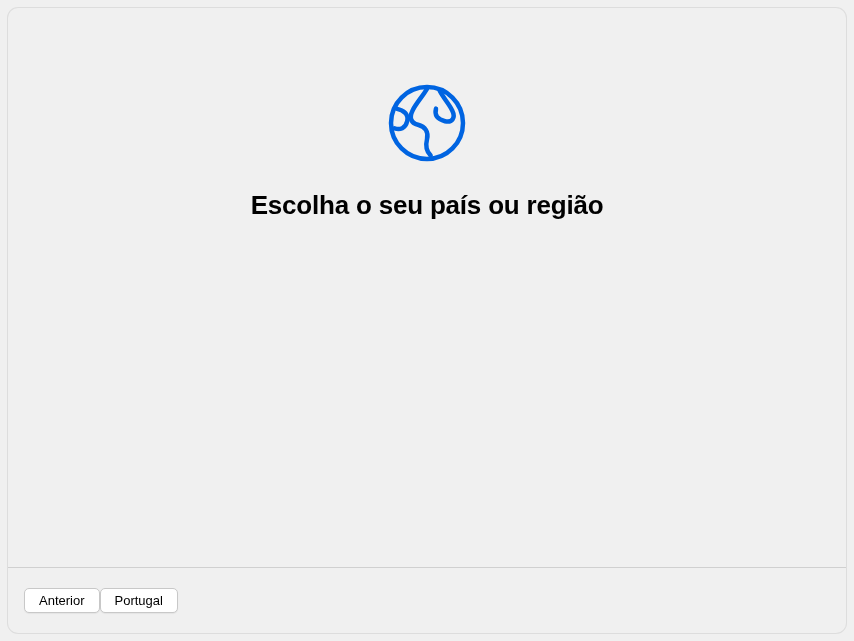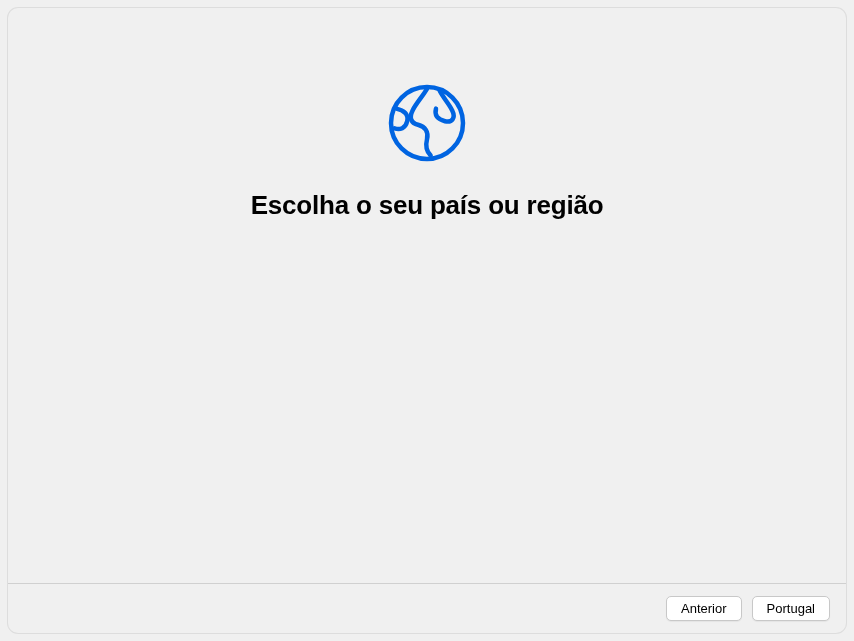--- a/index.html
+++ b/index.html
@@ -67,24 +67,22 @@
       color: #000;
       cursor: default;
       line-height: 22px;
     }
     .country-item.selected {
       background: #0064e1;
       color: #fff;
     }
     .footer {
       border-top: 1px solid #d0d0d0;
-      padding: 12px 16px;
+      padding: 20px 16px;
       display: flex;
-      justify-content: flex-end;
-      gap: 10px;
     }
     .btn {
       padding: 4px 14px;
       font-size: 13px;
       background: #fff;
       border: 1px solid #c8c8c8;
       border-radius: 5px;
       cursor: pointer;
       color: #000;
       box-shadow: 0 1px 1px rgba(0,0,0,0.05);

